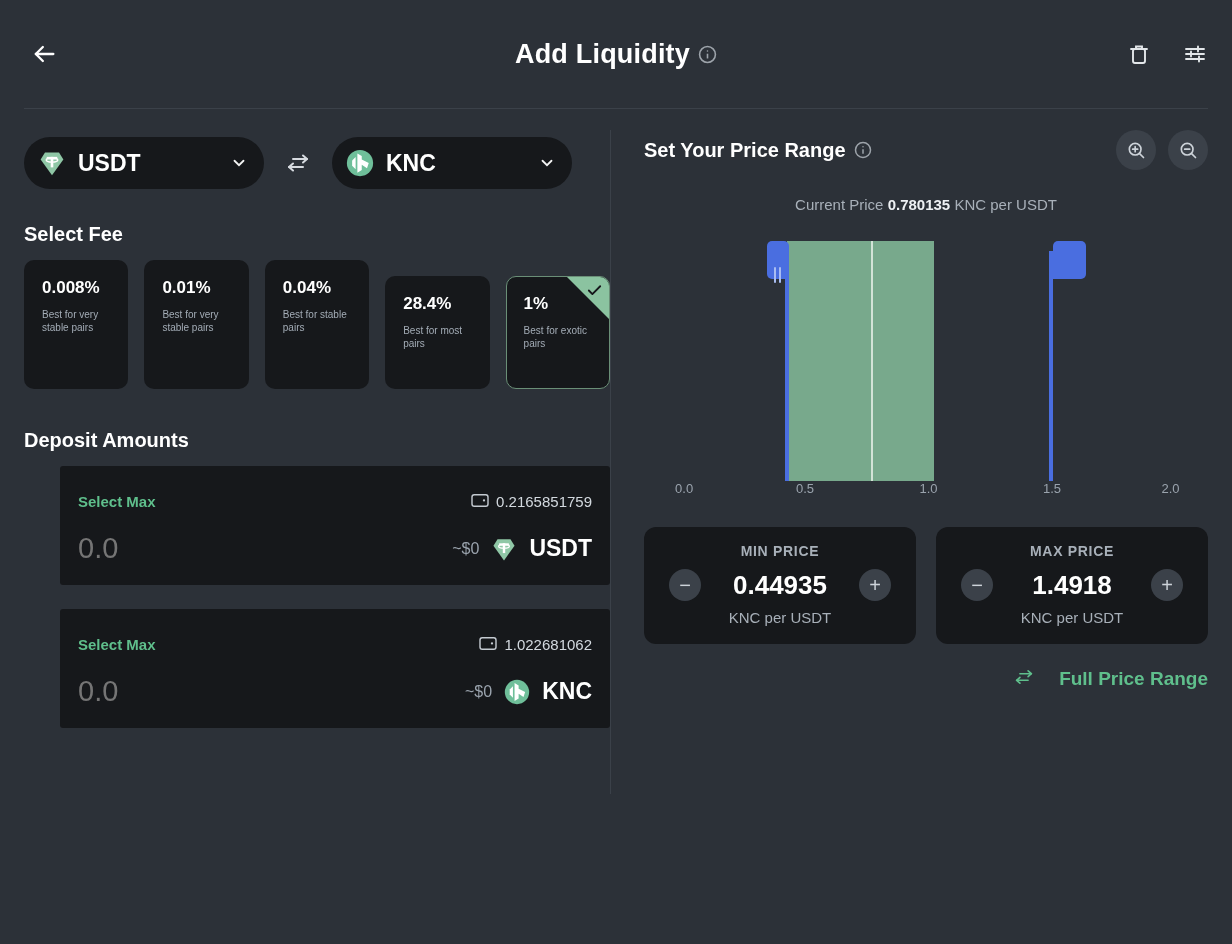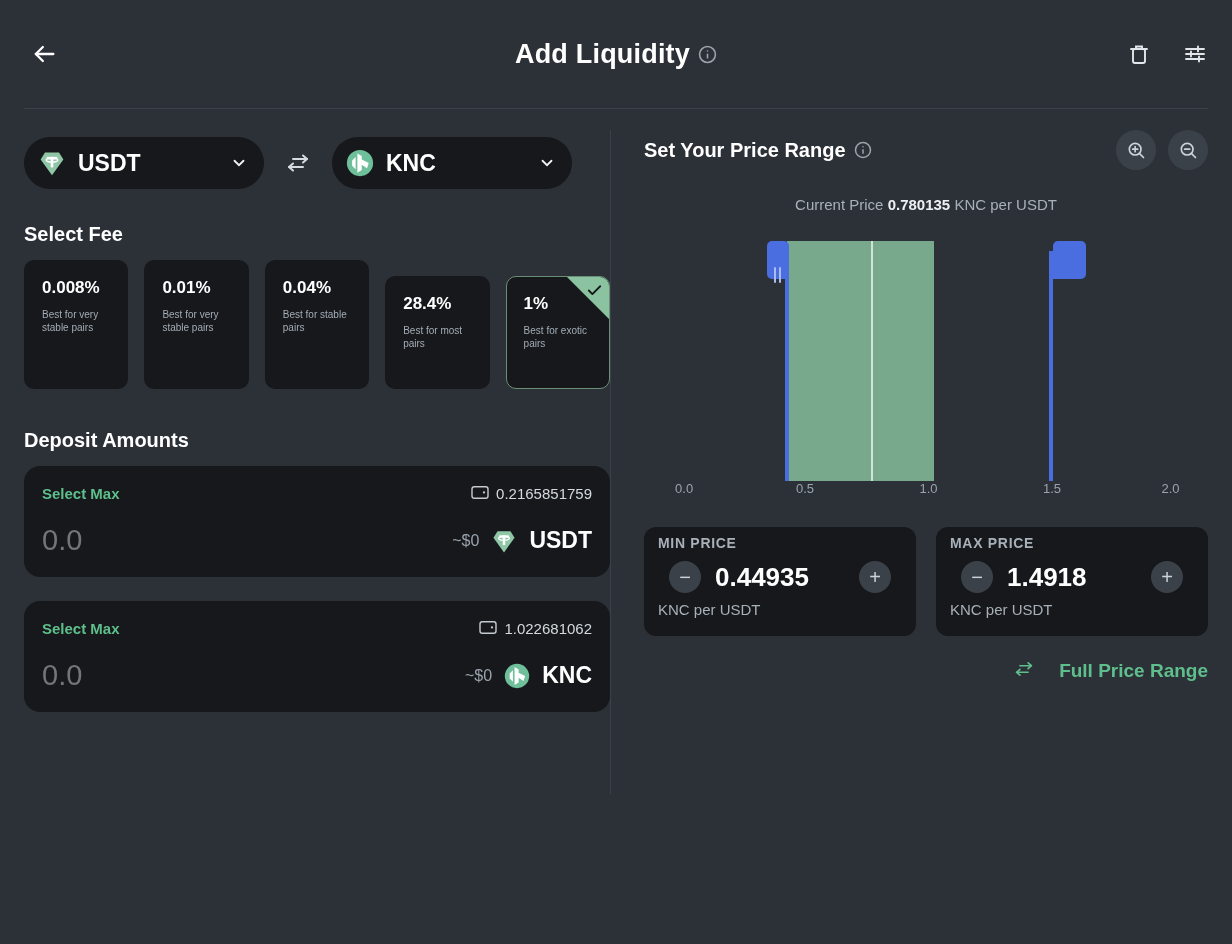--- a/index.html
+++ b/index.html
@@ -68,21 +68,21 @@
   .fee-tile.selected { border-color: #6a8f77; }
   .fee-pct { font-size: 17px; font-weight: 700; color: #ffffff; margin-bottom: 10px; }
   .fee-desc { font-size: 10px; color: #a3acb6; line-height: 1.33; max-width: 140px; }
   .corner {
     position: absolute; top: 0; right: 0; width: 0; height: 0;
     border-top: 42px solid #8bc3a0; border-left: 42px solid transparent;
   }
   .corner-check { position: absolute; top: 5px; right: 6px; color: #16181b; display: flex; }
 
   
-  .deposit-card { background: #16181b; border-radius: 16px; padding: 16px 18px 20px; margin-bottom: 24px; }
+  .deposit-card { background: #16181b; border-radius: 3px; padding: 24px 18px 20px; margin-bottom: 24px; margin-left: 36px; }
   .dep-top { display: flex; align-items: center; justify-content: space-between; height: 22px; }
   .select-max { font-size: 15px; font-weight: 700; color: #5fbf8c; cursor: pointer; }
   .balance { display: flex; align-items: center; gap: 7px; font-size: 15px; color: #d3d9df; }
   .dep-bottom { display: flex; align-items: center; justify-content: space-between; margin-top: 20px; }
   .amount-input {
     background: transparent; border: none; outline: none;
     font-size: 29px; color: #6b727b; font-family: "Liberation Sans", sans-serif;
     width: 220px; padding: 0;
   }
   .dep-right { display: flex; align-items: center; gap: 12px; }
@@ -112,21 +112,21 @@
     display: flex; align-items: center; justify-content: center; gap: 3px; cursor: ew-resize;
   }
   .handle-tab.left  { border-radius: 5px 5px 0 5px; }
   .handle-tab.right { border-radius: 5px 5px 5px 0; }
   .grip { width: 2px; height: 16px; background: #a9bdf2; border-radius: 1px; }
   .axis { position: absolute; left: 30px; right: 30px; bottom: 0; height: 20px; }
   .tick { position: absolute; font-size: 13px; color: #9aa3ad; transform: translateX(-50%); }
 
   
   .mm-row { display: flex; gap: 20px; margin-top: 26px; }
-  .mm-card { flex: 1; background: #16181b; border-radius: 12px; padding: 8px 14px 18px; }
+  .mm-card { flex: 1; background: #16181b; border-radius: 12px; padding: 16px 14px 18px; text-align: center; }
   .mm-label { font-size: 14px; font-weight: 700; color: #a8b0b9; letter-spacing: .7px; }
   .mm-mid { display: flex; align-items: center; justify-content: center; gap: 14px; margin: 10px 0 8px; }
   .step {
     width: 32px; height: 32px; border-radius: 50%; background: #3b4149; color: #cdd3d9;
     display: flex; align-items: center; justify-content: center; font-size: 20px; cursor: pointer; flex: 0 0 32px;
   }
   .mm-val { font-size: 26px; font-weight: 700; color: #ffffff; min-width: 130px; }
   .mm-unit { font-size: 15px; color: #a8b0b9; }
 
   .full-range { display: flex; align-items: center; justify-content: flex-end; gap: 24px; margin-top: 24px; cursor: pointer; }

